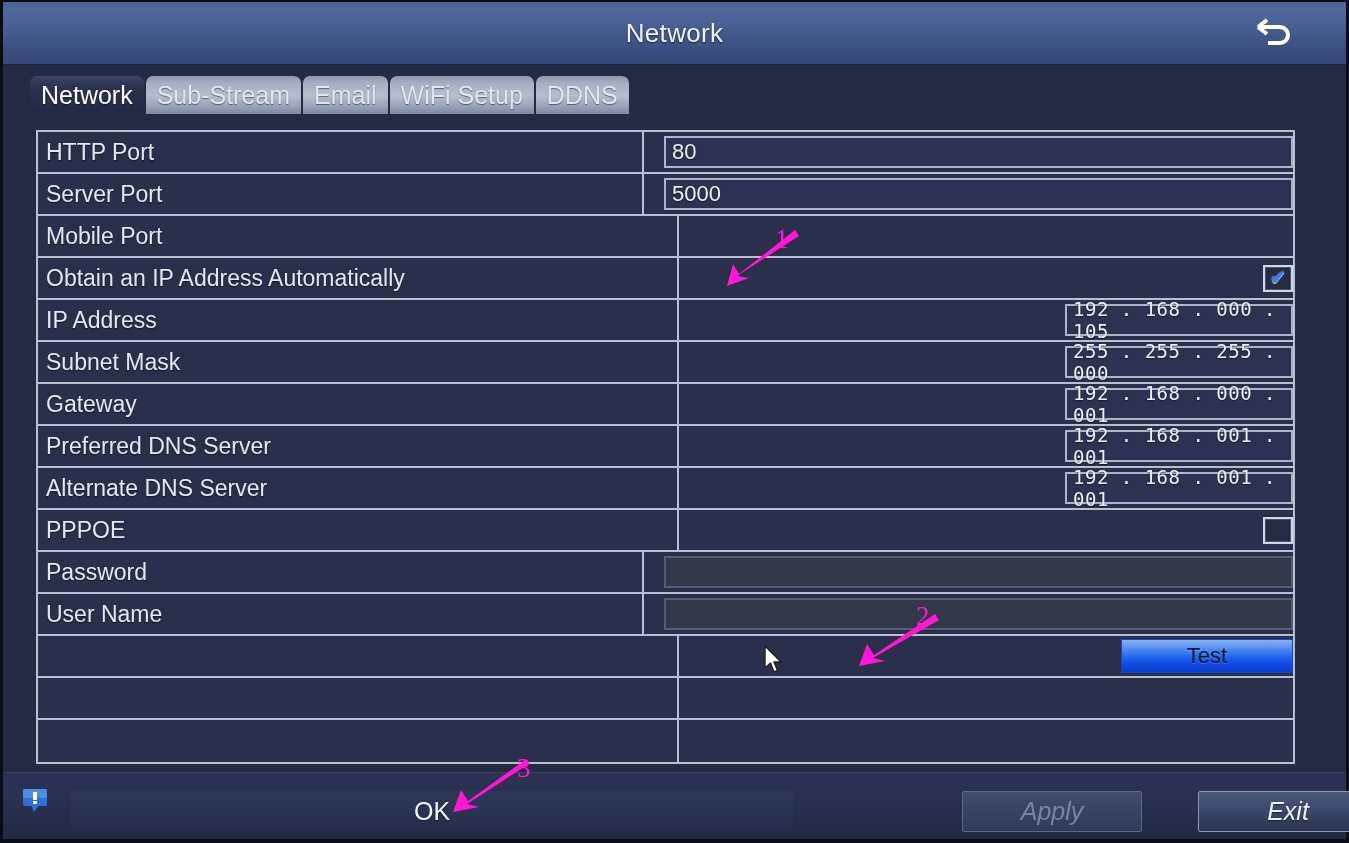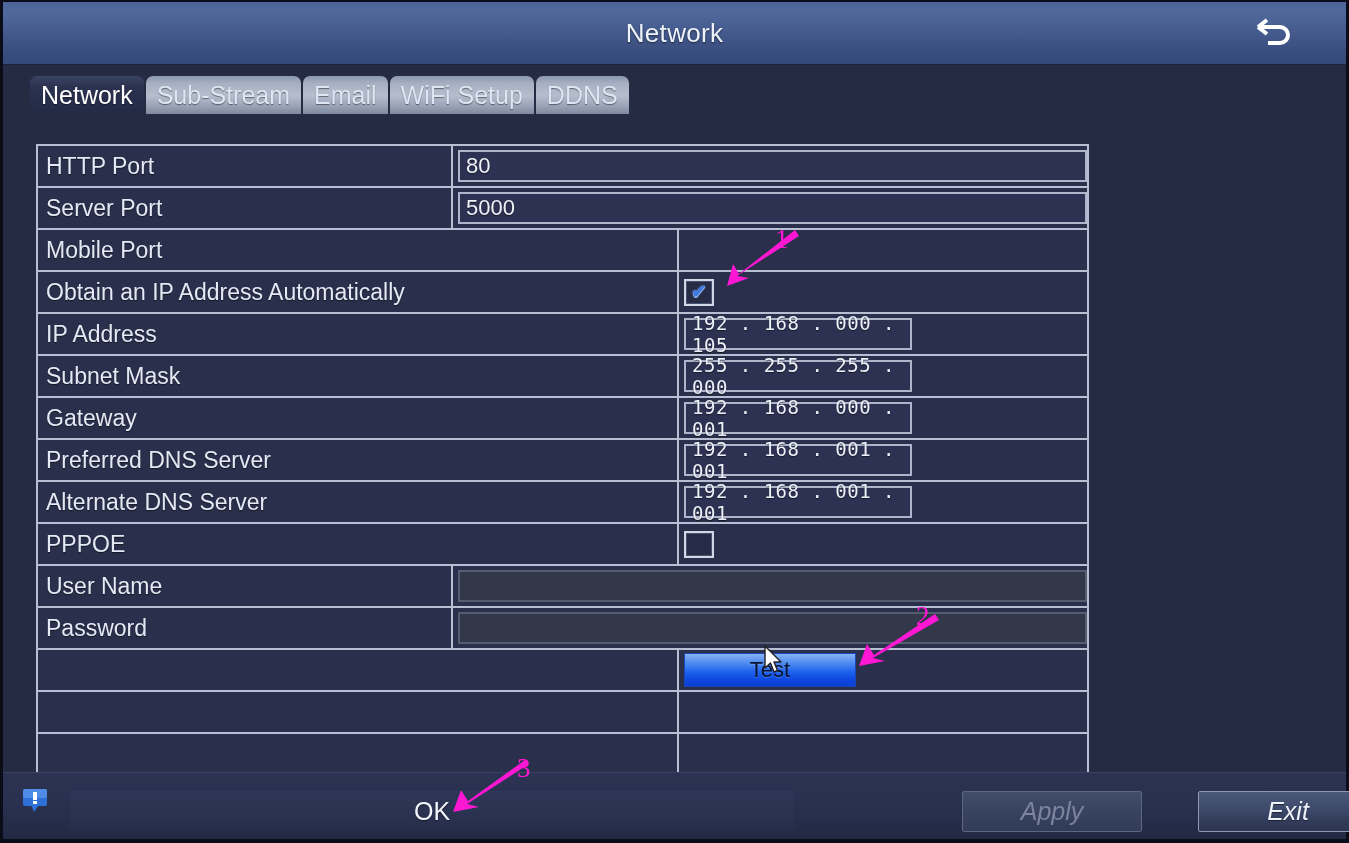--- a/index.html
+++ b/index.html
@@ -64,45 +64,45 @@
   }
   .tab.active {
     background: linear-gradient(to bottom, #3b4463 0%, #2b3250 30%, #232a46 100%);
     color: #ffffff;
     z-index: 3;
   }
 
   
   .form {
     position: absolute; left: 33px; top: 128px;
-    width: 1053px;
+    width: 1259px;
     border: 2px solid #b9bfd3;
     background: #2a2f4b;
-    margin-top: 14px;
   }
   .row {
     display: flex;
     height: 42px;
     border-bottom: 2px solid #b9bfd3;
   }
   .row:last-child { border-bottom: none; }
   .cell-label {
     width: 641px;
     border-right: 2px solid #b9bfd3;
     display: flex; align-items: center;
     padding-left: 8px;
     color: #e4e9f5;
     font-size: 23px;
     text-shadow: 0 1px 1px rgba(0,0,0,.5);
   }
   .cell-value {
     flex: 1;
     display: flex; align-items: center;
-    padding-left: 5px;
+    padding-left: 20px;
     position: relative;
+    justify-content: flex-end;
   }
 
   
   .inp {
     height: 32px;
     background: #2d3252;
     border: 2px solid #aeb5cb;
     display: flex; align-items: center;
     padding: 0 6px;
     color: #eef1f9;
@@ -292,27 +292,27 @@
       </div>
       <div class="row">
         <div class="cell-label">PPPOE</div>
         <div class="cell-value">
           <div class="chk">
             <span class="mark"></span>
           </div>
         </div>
       </div>
       <div class="row">
+        <div class="cell-label">Password</div>
+        <div class="cell-value">
+          <div class="inp disabled"></div>
+        </div>
+      </div>
+      <div class="row">
         <div class="cell-label">User Name</div>
-        <div class="cell-value">
-          <div class="inp disabled"></div>
-        </div>
-      </div>
-      <div class="row">
-        <div class="cell-label">Password</div>
         <div class="cell-value">
           <div class="inp disabled"></div>
         </div>
       </div>
       <div class="row">
         <div class="cell-label"></div>
         <div class="cell-value">
           <div class="testbtn">Test</div>
         </div>
       </div>

